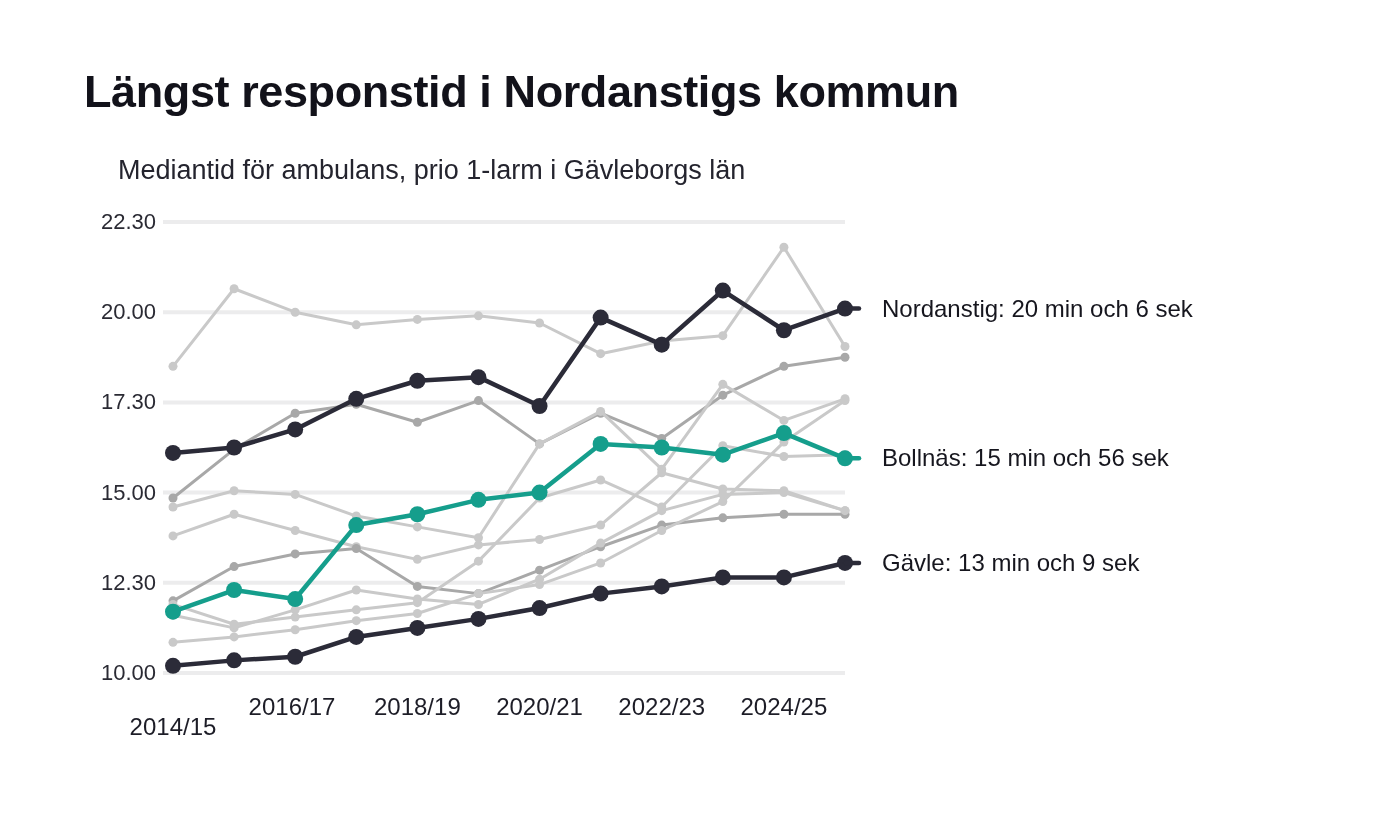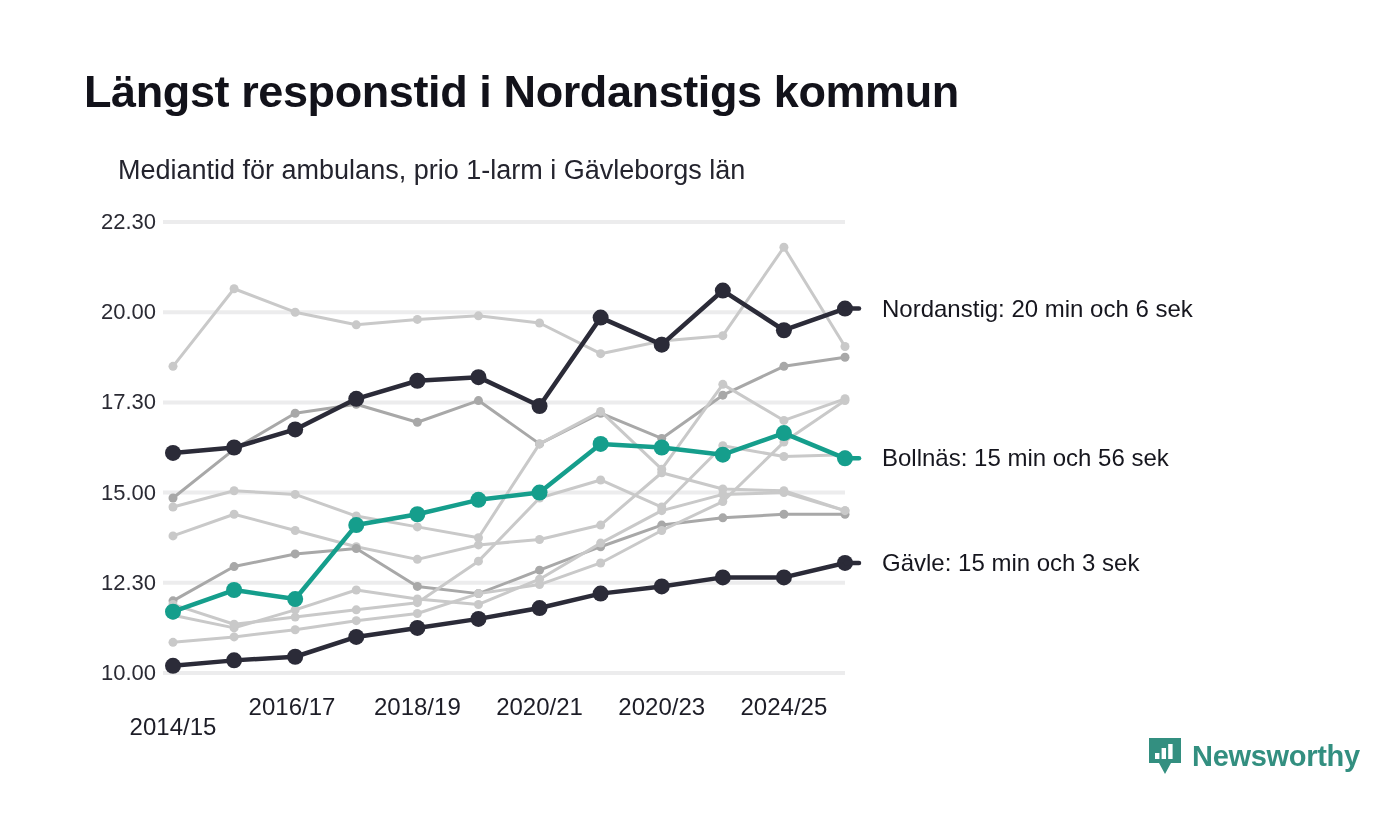--- a/index.html
+++ b/index.html
@@ -244,33 +244,24 @@
       </div>
       <div class="ytick-wrap" style="top: 0px;">
         <div class="ytick" style="top: 222px;">22.30</div>
       </div>
     </div>
   <div id="xticks">
       <div class="xtick" style="left: 173px; margin-top: 20px;">2014/15</div>
       <div class="xtick" style="left: 292px;">2016/17</div>
       <div class="xtick" style="left: 417.364px;">2018/19</div>
       <div class="xtick" style="left: 539.545px;">2020/21</div>
-      <div class="xtick" style="left: 661.727px;">2020/23</div>
+      <div class="xtick" style="left: 661.727px;">2022/23</div>
       <div class="xtick" style="left: 783.909px;">2024/25</div>
     </div>
   <div id="annots">
       <div class="serieslabel" style="left: 870px; top: 308.592px;">Nordanstig: 20 min och 6 sek</div>
       <div class="serieslabel" style="left: 870px; top: 458.324px;">Bollnäs: 15 min och 56 sek</div>
-      <div class="serieslabel" style="left: 870px; top: 562.956px;">Gävle: 15 min och 3 sek</div>
+      <div class="serieslabel" style="left: 870px; top: 562.956px;">Gävle: 13 min och 9 sek</div>
     </div>
 
 
-  <div class="logo">
-    <svg class="logo-mark" viewBox="0 0 34 38">
-      <path d="M1 1 H33 V26 L23 26 L17 37 L11 26 H1 Z" fill="#338f80"></path>
-      <rect x="7" y="16" width="4.4" height="6" fill="#ffffff"></rect>
-      <rect x="13.6" y="11" width="4.4" height="11" fill="#ffffff"></rect>
-      <rect x="20.2" y="7" width="4.4" height="15" fill="#ffffff"></rect>
-    </svg>
-    <div class="logo-text">Newsworthy</div>
-  </div>
 
 </div>
 
 </body></html>

